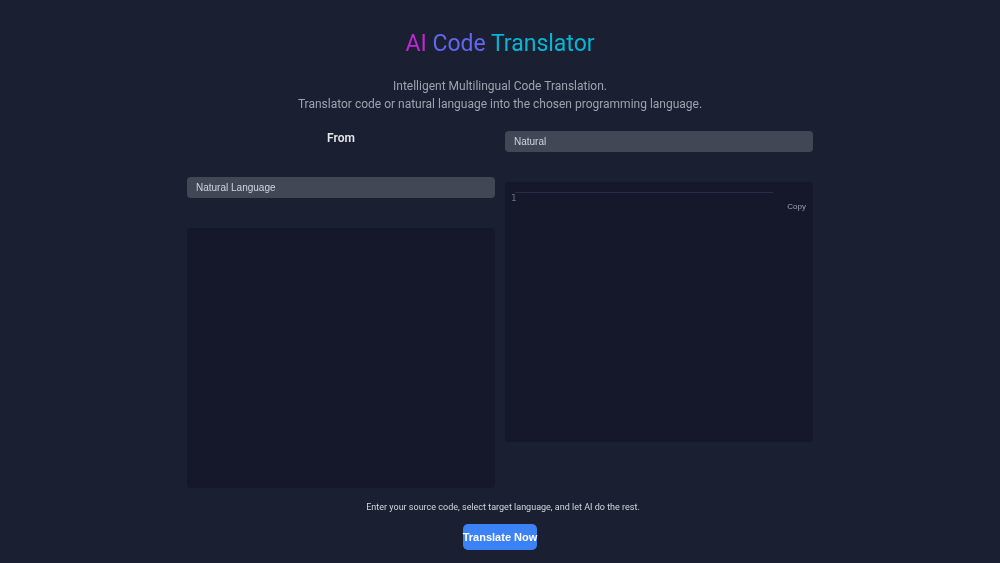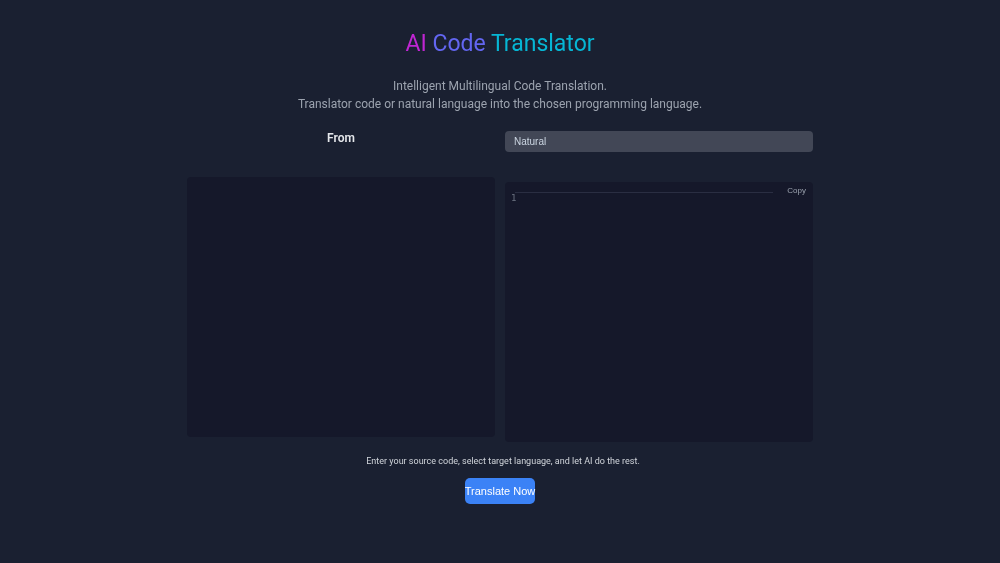--- a/index.html
+++ b/index.html
@@ -77,21 +77,21 @@
       background-color: #15182a;
       height: 260px;
       border-radius: 4px;
       position: relative;
     }
     .editor-right {
       padding: 4px 6px;
     }
     .copy-btn {
       position: absolute;
-      top: 4px;
+      top: 20px;
       right: 7px;
       color: #9ca3af;
       font-size: 8px;
       background: none;
       border: none;
       cursor: pointer;
     }
     .line-number {
       color: #6b7280;
       font-size: 9px;
@@ -123,21 +123,21 @@
       margin-top: 14px;
       margin-bottom: 12px;
       margin-left: 6px;
     }
     .translate-btn {
       background-color: #3b82f6;
       color: #ffffff;
       border: none;
       padding: 7px 0;
       font-size: 11px;
-      font-weight: 400;
+      font-weight: 700;
       border-radius: 5px;
       cursor: pointer;
     }
   </style>
 </head>
 <body>
 
 <div class="container">
   <div class="title">
     <span class="title-ai">AI</span>
@@ -145,20 +145,21 @@
     <span class="title-translator">Translator</span>
   </div>
   <div class="subtitle">
     <div>Intelligent Multilingual Code Translation.</div>
     <div>Translator code or natural language into the chosen programming language.</div>
   </div>
 
   <div class="panels">
     <div class="panel">
       <div class="panel-header">From</div>
+      <button class="selector">Natural Language</button>
       <div class="editor">
         <textarea class="textarea-input" value="" style=""></textarea>
       </div>
     </div>
 
     <div class="panel">
       <button class="selector">Natural</button>
       <div class="editor editor-right">
         <button class="copy-btn">Copy</button>
         <span class="line-number">1</span>

